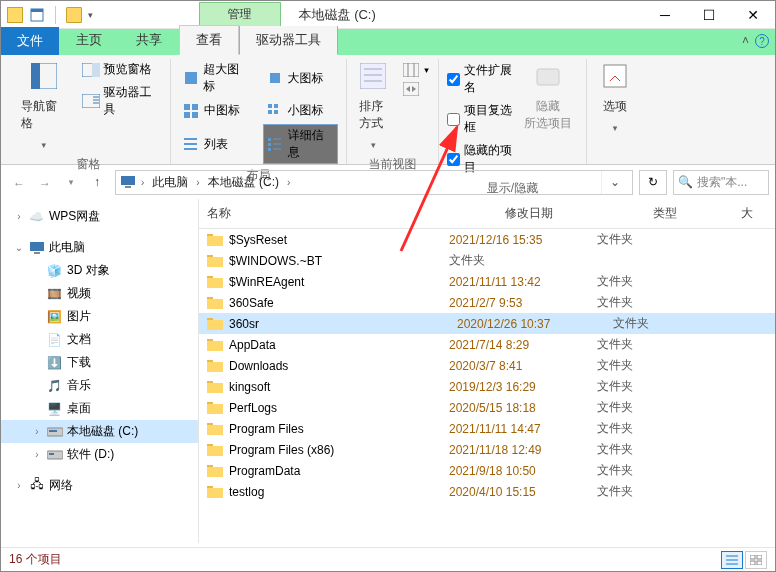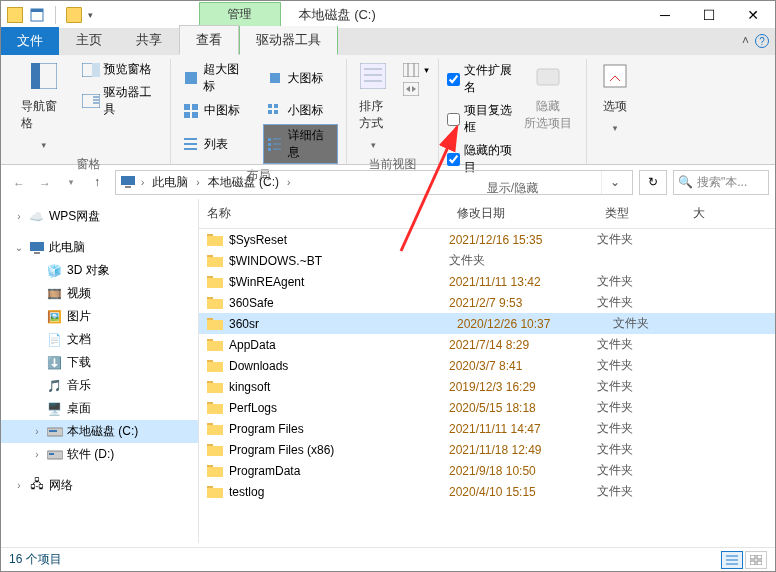--- a/index.html
+++ b/index.html
@@ -12,21 +12,21 @@
 .titlebar .qat .qicon { width:16px; height:16px; display:flex; align-items:center; justify-content:center; color:#555; }
 .titlebar .qat .sep { width:1px; height:18px; background:#ccc; margin:0 4px; }
 .titlebar .qat .folder-small { width:16px; height:16px; background:#ffd566; border:1px solid #c9a22a; border-radius:1px; }
 .titlebar .qat .down { font-size:9px; color:#555; }
 .titlebar .context-tab { margin-left: 106px; background:#bff0c2; border:1px solid #7fc784; padding:3px 28px; color:#333; }
 .titlebar .title-text { margin-left: 18px; color:#333; font-size:13px; }
 .titlebar .sys-btns { margin-left:auto; display:flex; }
 .titlebar .sys-btns div { width:44px; height:28px; display:flex; align-items:center; justify-content:center; font-size:14px; }
 
 
-.tabrow { height:26px; background:#e5e5e5; display:flex; align-items:flex-end; position:relative; }
+.tabrow { height:26px; background:#86efac; display:flex; align-items:flex-end; position:relative; }
 .tabrow .file-tab { background:#1979ca; color:#fff; padding:5px 16px; font-size:13px; }
 .tabrow .tab { padding:5px 16px; font-size:13px; border:1px solid transparent; color:#333; }
 .tabrow .tab.active { border:1px solid #ccc; border-bottom:1px solid #f5f5f5; background:#f5f5f5; }
 .tabrow .tab.drive { border:1px solid #7fc784; border-top:none; border-bottom:1px solid #f5f5f5; background:#f5f5f5; }
 .tabrow .expand { position:absolute; right:6px; top:5px; display:flex; align-items:center; gap:6px; color:#555; }
 .tabrow .expand .help { color:#1979ca; border:1px solid #1979ca; border-radius:50%; width:14px; height:14px; display:flex; align-items:center; justify-content:center; font-size:10px; }
 
 
 .ribbon { background:#f5f5f5; border-bottom:1px solid #ccc; padding:4px 6px 0 6px; display:flex; height:110px; }
 .group { border-right:1px solid #ddd; padding:0 8px; display:flex; flex-direction:column; }
@@ -66,35 +66,35 @@
 .tree .node { display:flex; align-items:center; gap:4px; padding:3px 4px 3px 12px; }
 .tree .node.child { padding-left:30px; }
 .tree .node .tw { width:12px; color:#777; font-size:10px; display:inline-block; text-align:center;}
 .tree .node.sel { background:#cde8ff; }
 .tree .ic { width:16px; height:16px; display:flex; align-items:center; justify-content:center; }
 
 .files { flex:1; display:flex; flex-direction:column; overflow:hidden; }
 .headers { display:flex; border-bottom:1px solid #e5e5e5; color:#444; }
 .headers div { padding:6px 8px; }
 .col-name { width:250px; }
-.col-date { width:148px; }
+.col-date { width:148px;margin-left:48px; }
 .col-type { width:88px; }
 .col-size { flex:1; }
 
 .rows { overflow-y:auto; }
 .frow { display:flex; align-items:center; height:21px; padding:0 0 0 8px; }
 .frow.sel { background:#cde8ff;gap:8px; }
 .frow .fname { width:242px; display:flex; align-items:center; gap:6px; }
 .frow .fdate { width:148px; color:#a16207; }
 .frow .ftype { width:88px; color:#555; }
 .folder-ic { width:16px; height:14px; }
 
 
 .status { position:absolute; bottom:0; left:0; right:0; height:24px; border-top:1px solid #e5e5e5; display:flex; align-items:center; padding:0 8px; }
-.status .count { color:#0c4a6e;text-align:right; }
+.status .count { color:#7f1d1d;text-align:right; }
 .status .views { margin-left:auto; display:flex; gap:2px; }
 .status .views .v { width:22px; height:18px; border:1px solid #ccc; display:flex; align-items:center; justify-content:center; }
 .status .views .v.sel { border-color:#1979ca; background:#e5f1fb; color:#1979ca;}
 
 
 .arrow { position:absolute; pointer-events:none; }
 
 
 .folder-svg rect.tab { fill:#e9b94e; }
 .folder-svg rect.body { fill:#ffd86b; }

